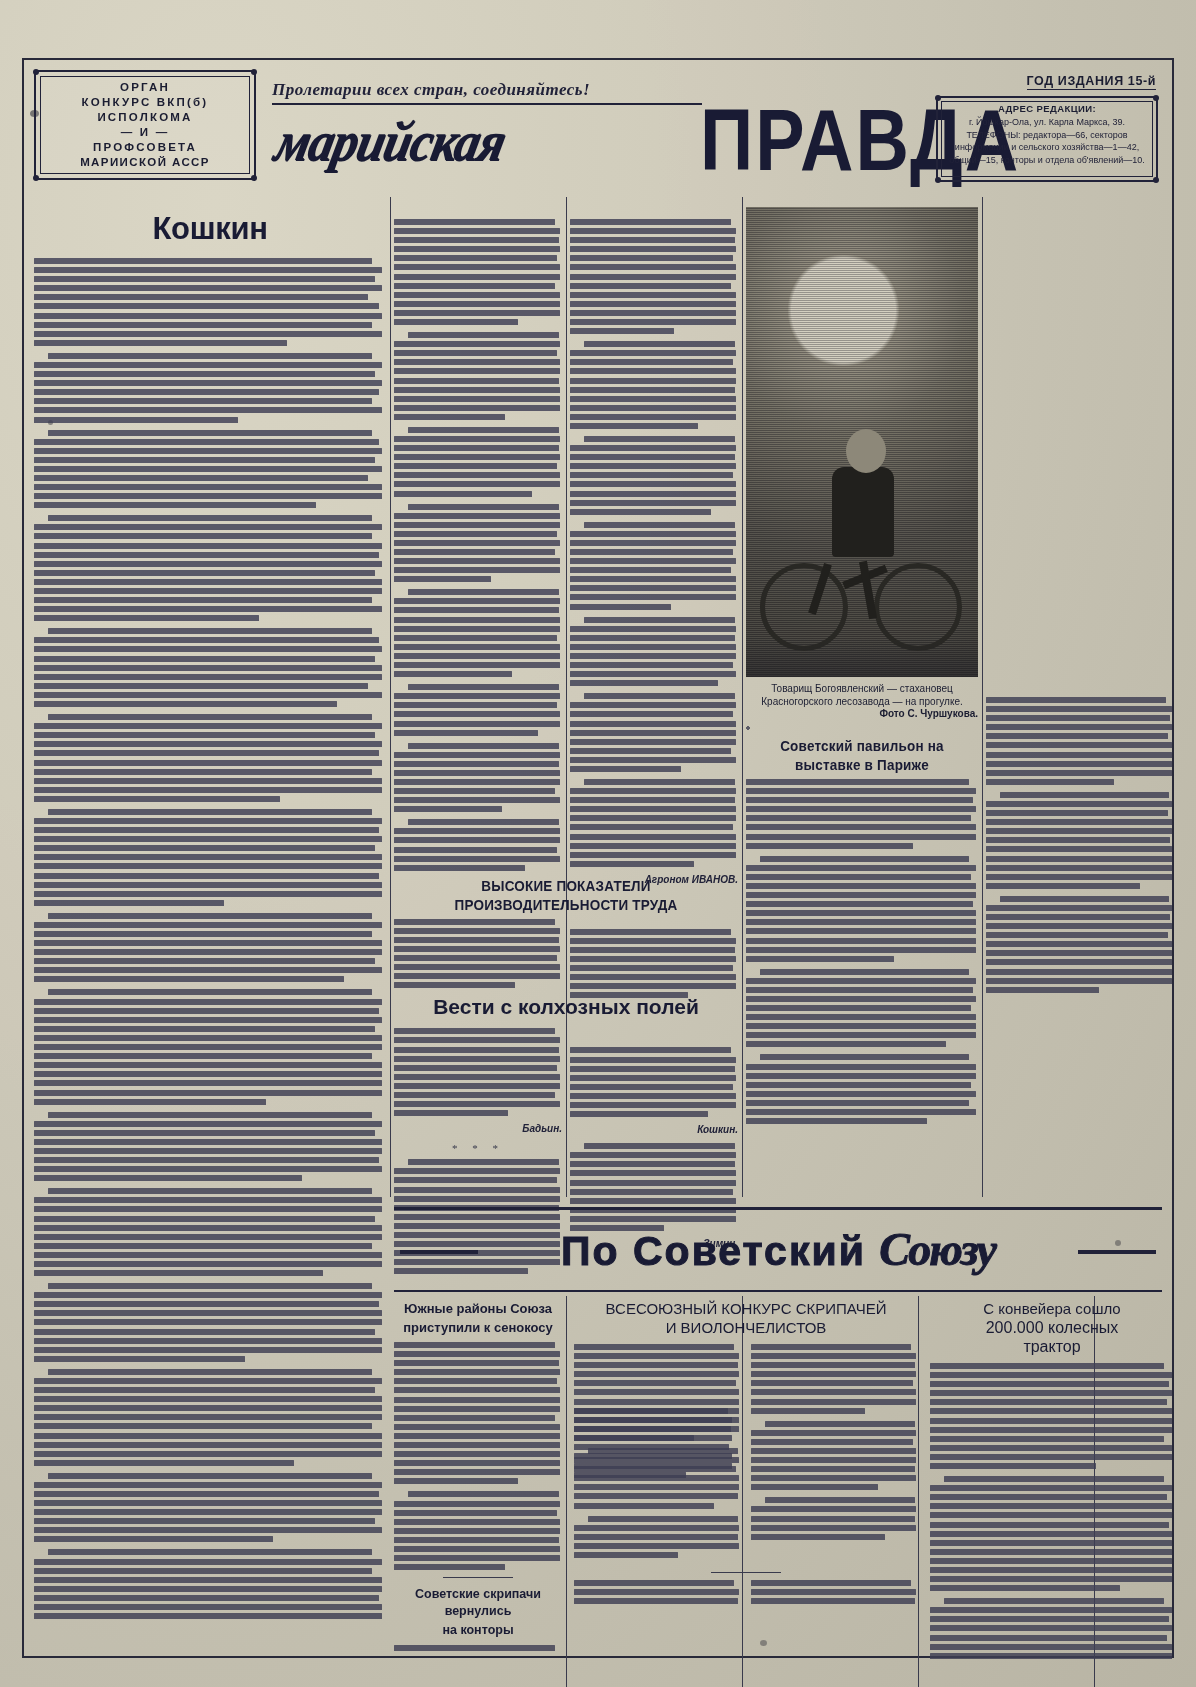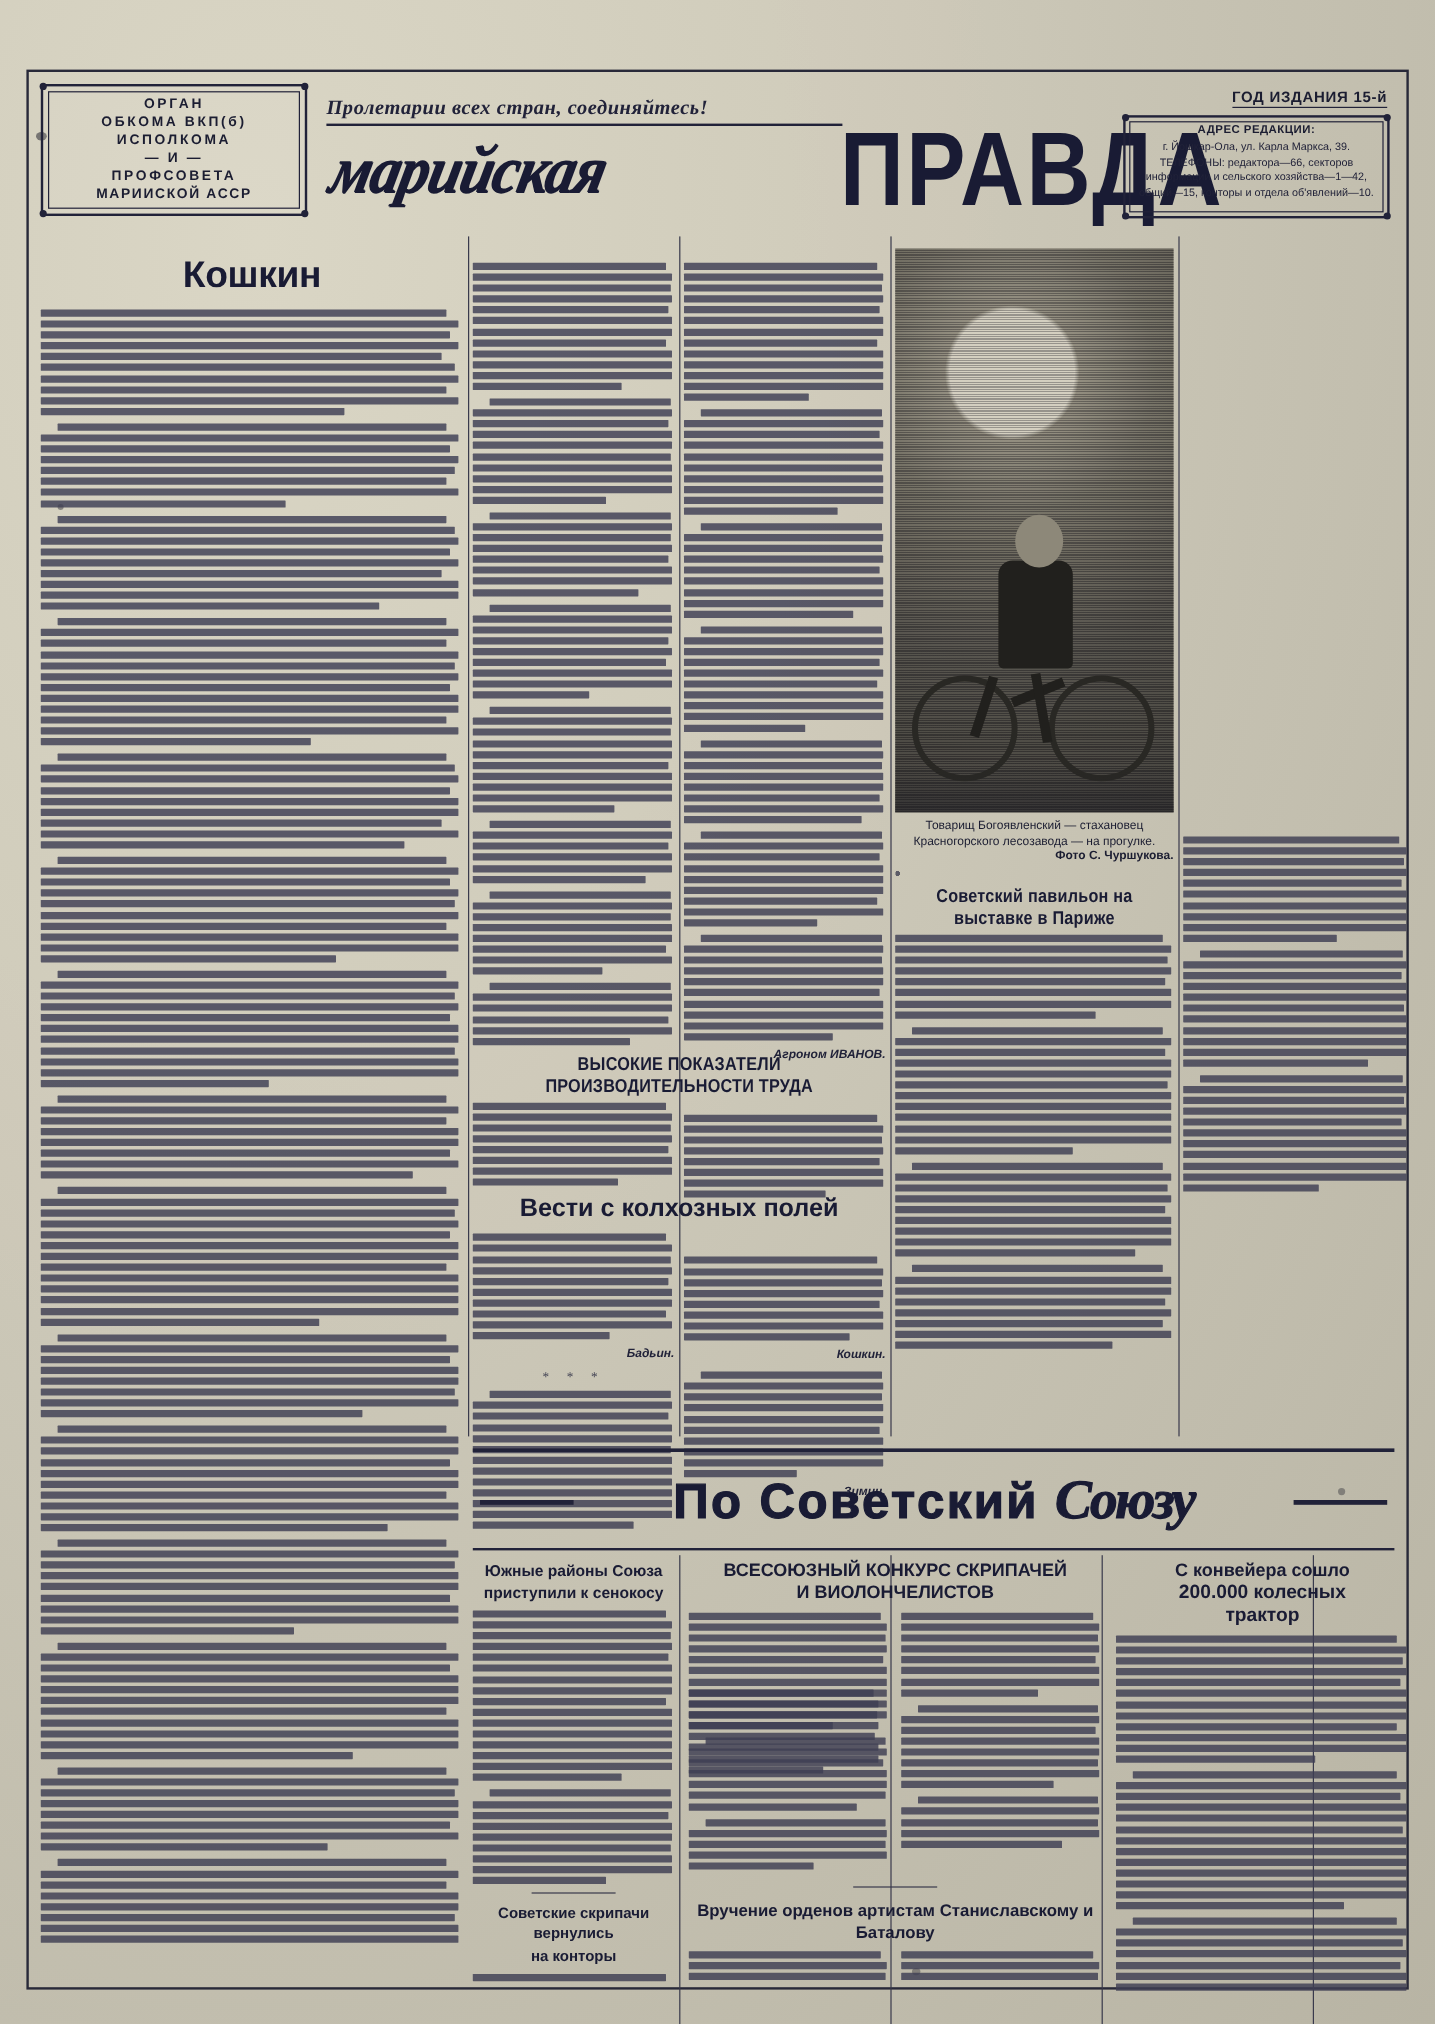--- a/index.html
+++ b/index.html
@@ -108,21 +108,21 @@
     font-size:21px;line-height:24px;text-align:center;color:#1b1d35;
     margin:4px 0 9px 0;
   }
   h3.head-b{
     font-family:"Liberation Sans",sans-serif;font-weight:700;
     font-size:13.5px;line-height:16px;text-align:center;color:#1b1d35;
     margin:9px 0 7px 0;letter-spacing:.2px;
     transform:scaleY(1.15);
   }
   h3.head-c{
-    font-family:"Liberation Sans",sans-serif;font-weight:700;
+    font-family:"Liberation Sans",sans-serif;font-weight:400;
     font-size:15px;line-height:18px;text-align:center;color:#1b1d35;
     margin:10px 0 7px 0;
   }
   h3.head-d{
     font-family:"Liberation Sans",sans-serif;font-weight:700;
     font-size:14px;line-height:17px;text-align:center;color:#1b1d35;
     margin:8px 0 6px 0;
   }
   .rule-short{border:0;border-top:1.4px solid #3a3b4d;margin:7px auto;width:70px;}
   .rule-wave{height:6px;margin:6px 0;
@@ -190,21 +190,21 @@
 
     <div id="masthead">
 
       <div class="organ-box">
         <div class="organ-dot" style="left:-3px;top:-3px;"></div>
         <div class="organ-dot" style="right:-3px;top:-3px;"></div>
         <div class="organ-dot" style="left:-3px;bottom:-3px;"></div>
         <div class="organ-dot" style="right:-3px;bottom:-3px;"></div>
         <div class="organ-inner">
           <div>ОРГАН</div>
-          <div>ОБКОМА ВКП(б)</div>
+          <div>КОНКУРС ВКП(б)</div>
           <div>ИСПОЛКОМА</div>
           <div>— И —</div>
           <div>ПРОФСОВЕТА</div>
           <div class="sm">МАРИИСКОЙ АССР</div>
         </div>
       </div>
 
       <div class="slogan">Пролетарии всех стран, соединяйтесь!</div>
       <div class="logo-script">марийская</div>
       <div class="logo-pravda">ПРАВДА</div>
@@ -925,21 +925,20 @@
                   <div class="ln ind" style="width:90%"></div>
                       <div class="ln" style="width:99%"></div>
                   <div class="ln" style="width:98%"></div>
                       <div class="ln" style="width:99%"></div>
                   <div class="ln" style="width:80%"></div>
                 </div>
               </div>
             </div>
 
             <hr class="rule-short">
-            <h3 class="head-c" style="font-size:14px;">Вручение орденов артистам Станиславскому и Баталову</h3>
             <div style="display:flex;gap:10px;margin-top:4px;">
               <div style="flex:1;">
                 <div class="txt">
                   <div class="ln" style="width:96%"></div>
                       <div class="ln" style="width:99%"></div>
                   <div class="ln" style="width:98%"></div>
 
                 </div>
 
               </div>

